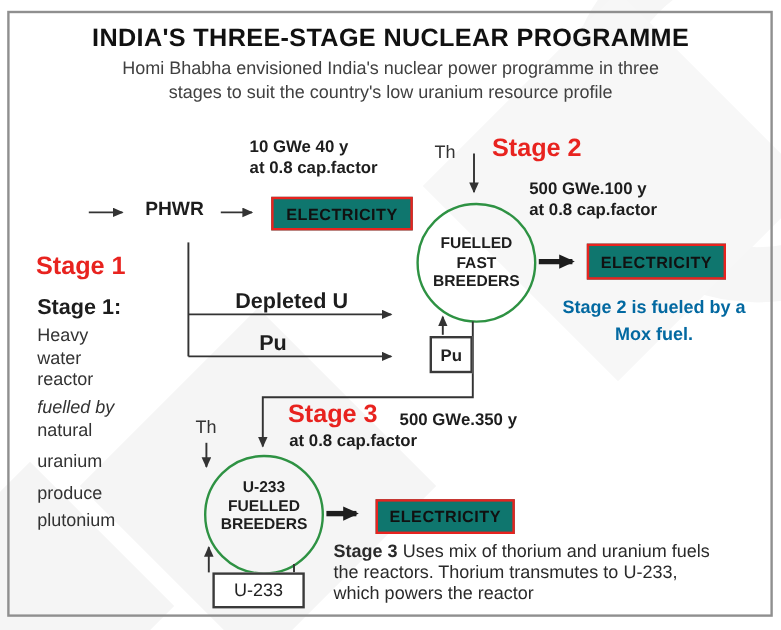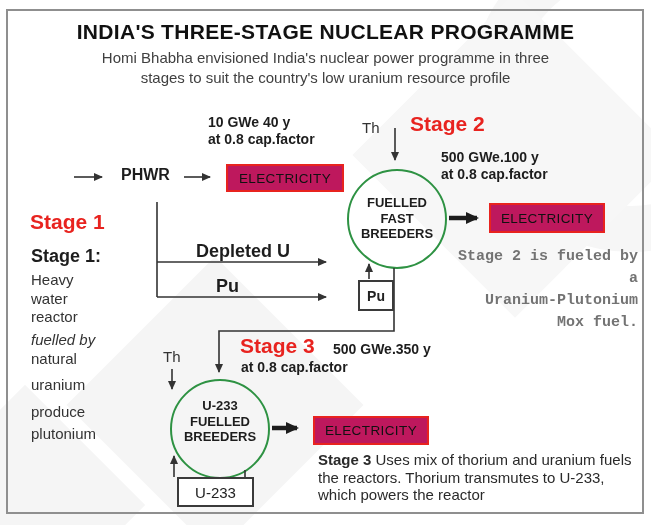--- a/index.html
+++ b/index.html
@@ -17,30 +17,30 @@
   .layer{position:absolute;left:0;top:0;z-index:2;}
   .txt{position:absolute;z-index:3;white-space:nowrap;}
   .title{left:0;top:20px;width:651px;text-align:center;font-size:21px;font-weight:800;letter-spacing:.3px;color:#111;}
   .subtitle{left:0;width:651px;text-align:center;font-size:15px;color:#404040;}
   .stage-h{font-size:21px;font-weight:800;color:#e8231f;}
   .cap{font-size:14px;font-weight:700;line-height:17px;color:#1d1d1d;}
   .muted{font-size:15px;color:#5a5a5a;}
   .node{font-size:16px;font-weight:700;}
   .small-lbl{font-size:15px;color:#333;}
   .flow-lbl{font-size:18px;font-weight:700;}
-  .elec{position:absolute;z-index:3;border:2px solid #e8231f;background:#be185d;
-        font-size:13.5px;font-weight:400;letter-spacing:.4px;color:#111;
+  .elec{position:absolute;z-index:3;border:2px solid #e8231f;background:#0f766e;
+        font-size:13.5px;font-weight:700;letter-spacing:.4px;color:#111;
         display:flex;align-items:center;justify-content:center;}
   .circle-txt{position:absolute;z-index:3;text-align:center;font-size:13px;font-weight:700;line-height:15.5px;color:#1d1d1d;}
   .mini-box{position:absolute;z-index:3;border:2px solid #3a3a3a;background:#fff;
         display:flex;align-items:center;justify-content:center;color:#222;}
   .pu-box{font-size:14px;font-weight:700;}
   .u233-box{font-size:15px;}
   .desc-line{font-size:15px;color:#333;}
-  .note2{position:absolute;z-index:3;text-align:right;font-size:15px;font-weight:700;line-height:22px;color:#737373;font-family:Liberation Mono, monospace;}
+  .note2{position:absolute;z-index:3;text-align:center;font-size:15px;font-weight:700;line-height:22px;color:#0369a1;}
   .note3{position:absolute;z-index:3;font-size:15px;line-height:17.5px;color:#2a2a2a;white-space:normal;}
 </style>
 </head>
 <body>
 
 <div class="canvas">
 
   <div class="wm wm-ring"></div>
   <div class="wm wm-d2"></div>
   <div class="wm wm-d1"></div>
@@ -104,32 +104,31 @@
   <div class="txt cap" style="left:441px;top:166px;">at 0.8 cap.factor</div>
   <div class="circle-txt" style="left:347px;top:195px;width:100px;">
     <div>FUELLED</div>
     <div>FAST</div>
     <div>BREEDERS</div>
   </div>
   <div class="elec" style="left:489px;top:203px;width:112px;height:26px;">ELECTRICITY</div>
   <div class="mini-box pu-box" style="left:358px;top:280px;width:32px;height:27px;">Pu</div>
   <div class="note2" style="left:452px;top:246px;width:186px;">
     <div>Stage 2 is fueled by a</div>
-    <div>Uranium-Plutonium</div>
     <div>Mox fuel.</div>
   </div>
 
   <div class="txt stage-h" style="left:240px;top:334px;">Stage 3</div>
   <div class="txt cap" style="left:333px;top:341px;">500 GWe.350 y</div>
   <div class="txt cap" style="left:241px;top:359px;">at 0.8 cap.factor</div>
   <div class="txt small-lbl" style="left:163px;top:348px;">Th</div>
   <div class="circle-txt" style="left:170px;top:398px;width:100px;">
     <div>U-233</div>
     <div>FUELLED</div>
     <div>BREEDERS</div>
   </div>
   <div class="elec" style="left:313px;top:416px;width:112px;height:25px;">ELECTRICITY</div>
   <div class="mini-box u233-box" style="left:177px;top:477px;width:73px;height:26px;">U-233</div>
-  <div class="note3" style="left:278px;top:451px;width:328px;margin-left:40px;">
+  <div class="note3" style="left:278px;top:451px;width:328px;">
     <b>Stage 3</b><span> Uses mix of thorium and uranium fuels the reactors. Thorium transmutes to U-233, which powers the reactor</span>
   </div>
 
 </div>
 
 </body></html>

